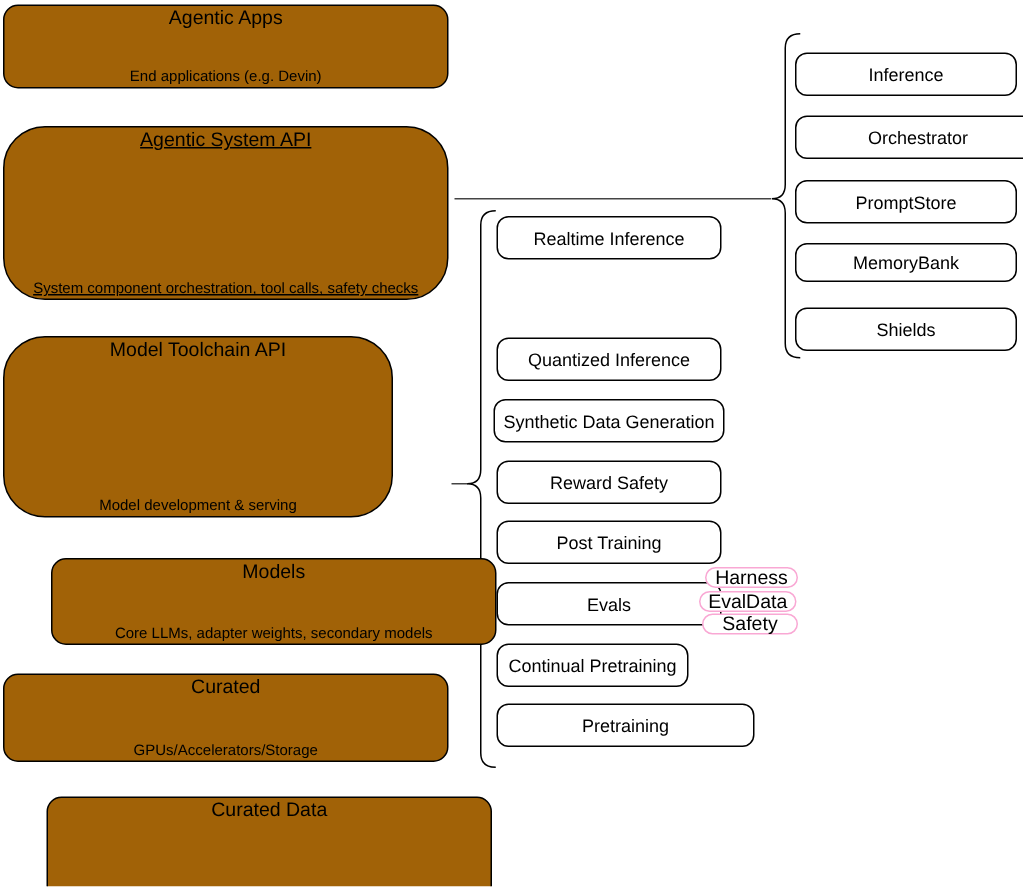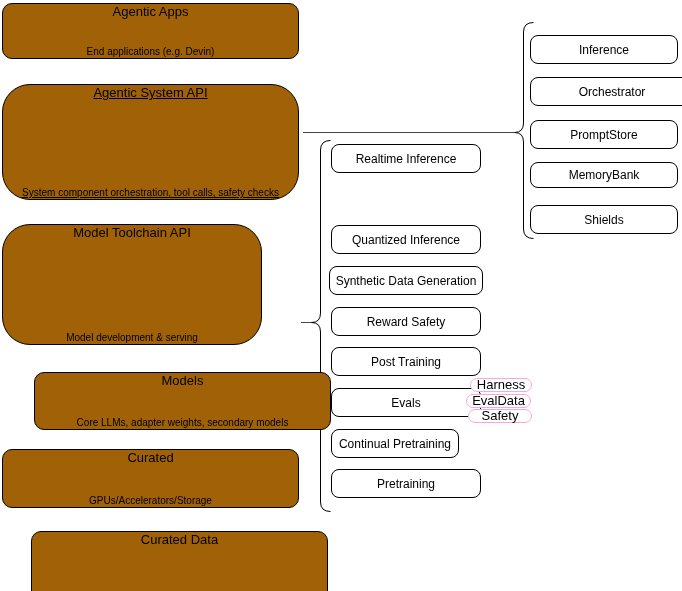--- a/index.html
+++ b/index.html
@@ -92,21 +92,21 @@
     <div class="title">Curated Data</div>
   </div>
 
   <div class="leaf" style="left:331px; top:144px; width:150px; height:29px;">Realtime Inference</div>
   <div class="leaf" style="left:331px; top:225px; width:150px; height:29px;">Quantized Inference</div>
   <div class="leaf" style="left:329px; top:266px; width:154px; height:29px;">Synthetic Data Generation</div>
   <div class="leaf" style="left:331px; top:307px; width:150px; height:29px;">Reward Safety</div>
   <div class="leaf" style="left:331px; top:347px; width:150px; height:29px;">Post Training</div>
   <div class="leaf" style="left:331px; top:388px; width:150px; height:29px;">Evals</div>
   <div class="leaf" style="left:331px; top:429px; width:128px; height:29px;">Continual Pretraining</div>
-  <div class="leaf" style="left:331px; top:469px; width:150px; height:29px;">Pretraining</div>
+  <div class="leaf" style="left:331px; top:469px; width:172px; height:29px;">Pretraining</div>
 
   <div class="pill" style="left:470px; top:378px; width:62px; height:14px;">Harness</div>
   <div class="pill" style="left:466px; top:394px; width:65px; height:14px;">EvalData</div>
   <div class="pill" style="left:468px; top:409px; width:64px; height:14px;">Safety</div>
 
   <div class="leaf" style="left:530px; top:35px; width:148px; height:29px;">Inference</div>
   <div class="leaf" style="left:530px; top:77px; width:164px; height:29px;">Orchestrator</div>
   <div class="leaf" style="left:530px; top:120px; width:148px; height:29px;">PromptStore</div>
   <div class="leaf" style="left:530px; top:162px; width:148px; height:26px;">MemoryBank</div>
   <div class="leaf" style="left:530px; top:205px; width:148px; height:29px;">Shields</div>

